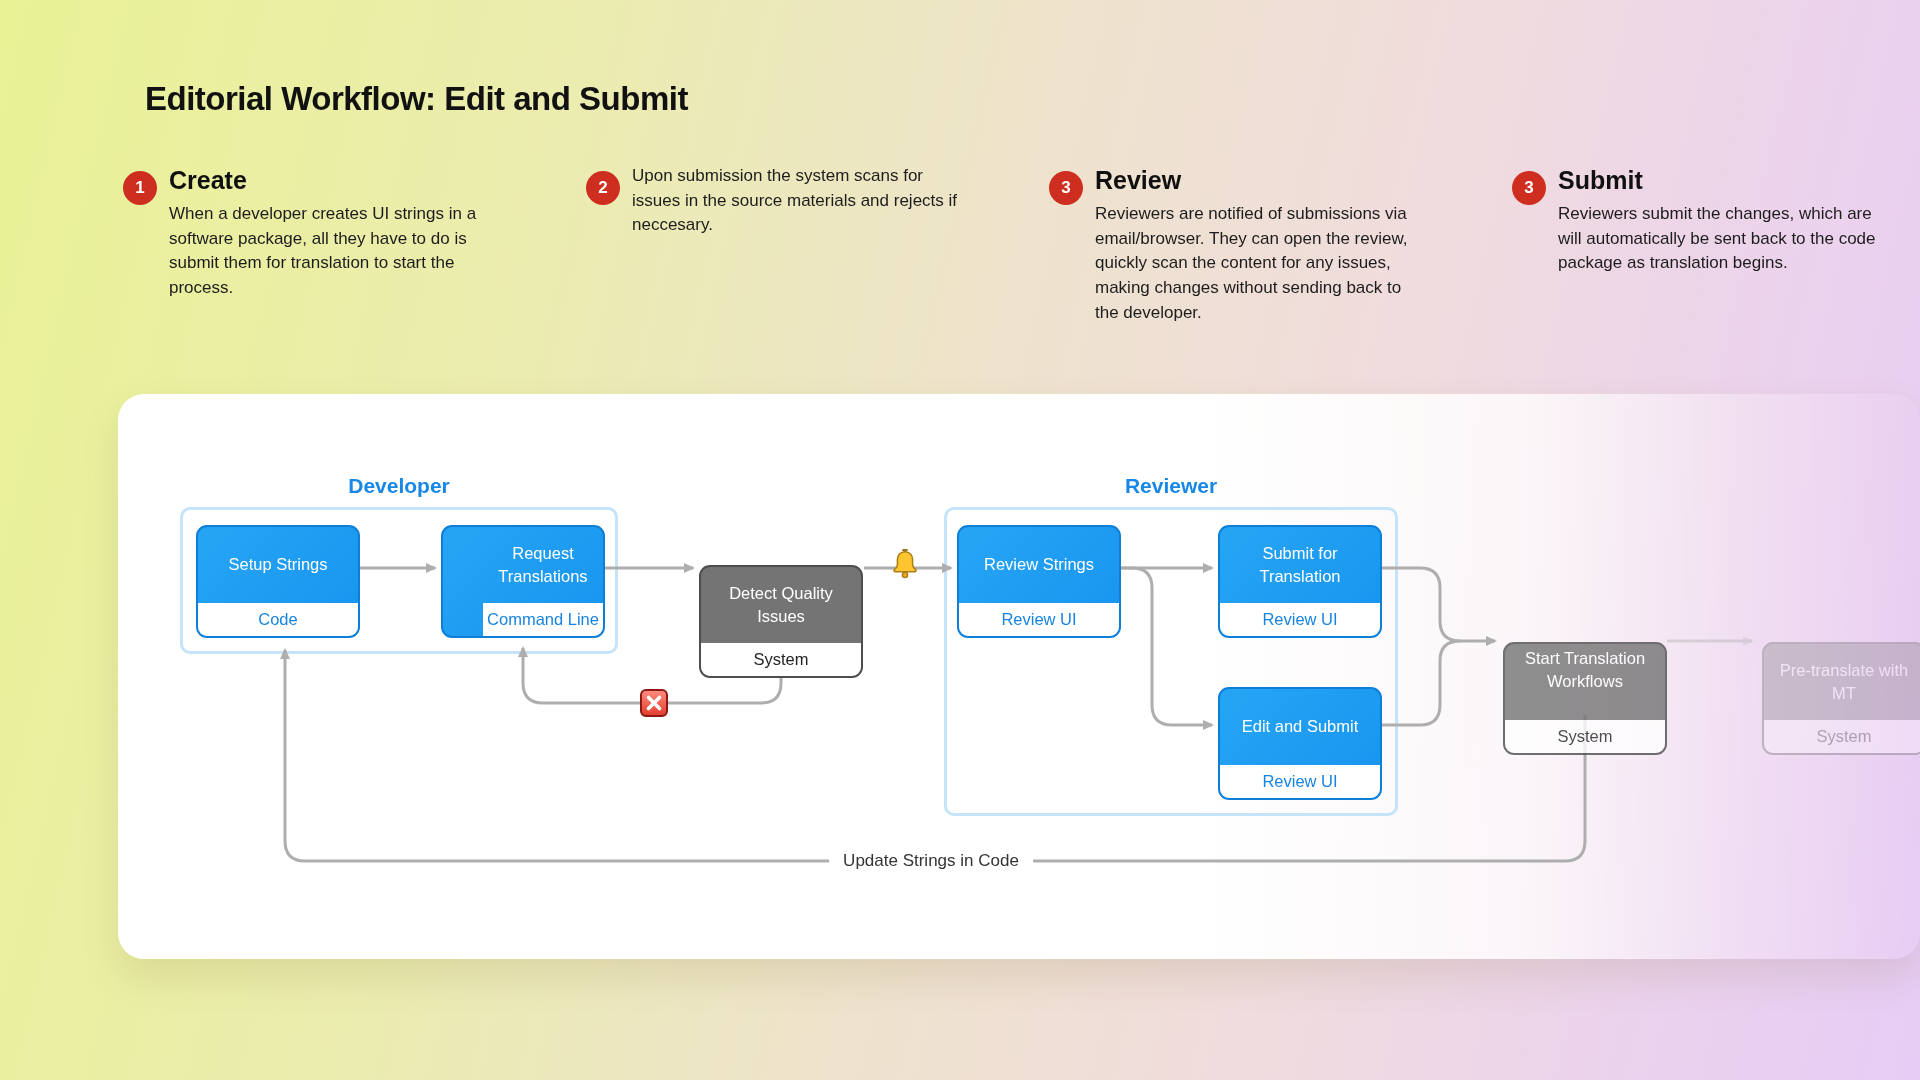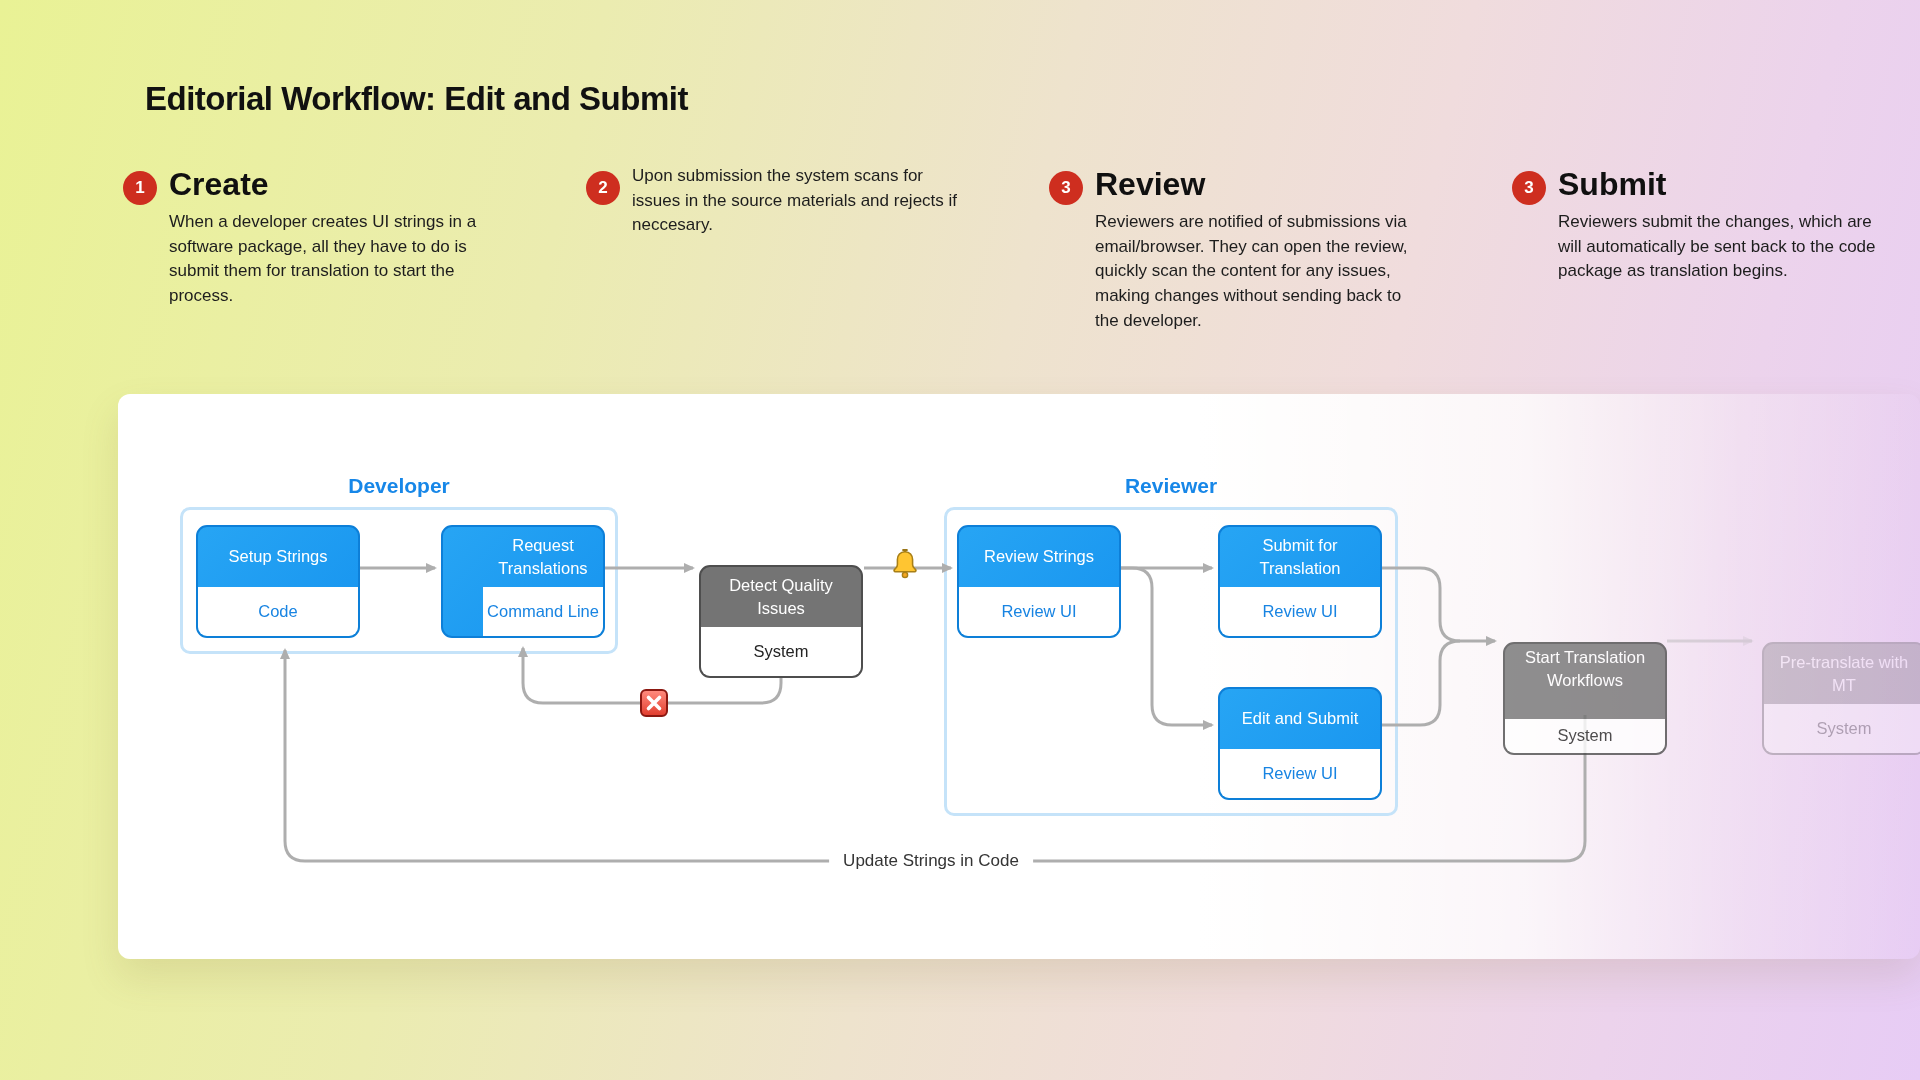--- a/index.html
+++ b/index.html
@@ -15,26 +15,26 @@
     font-size:33px; font-weight:700; letter-spacing:-.5px; color:#111;margin-left:27px;
   }
   .steps{ position:absolute; left:123px; top:164px; display:flex; }
   .step{ width:463px; display:flex; align-items:flex-start; }
   .badge{
     flex:0 0 34px; width:34px; height:34px; margin-top:7px; margin-right:12px;
     border-radius:50%; background:#ce2e1f; color:#fff;
     display:flex; align-items:center; justify-content:center;
     font-size:17px; font-weight:700;
   }
-  .step h2{ font-size:32px; font-weight:700; margin:2px 0 7px; color:#101010; }
+  .step h2{ font-size:25px; font-weight:700; margin:2px 0 7px; color:#101010; }
   .step p{ width:332px; font-size:17px; line-height:1.45; color:#1d1d1d; }
 
   .card{
     position:absolute; left:118px; top:394px; width:1802px; height:565px;
-    border-radius:12px;
+    border-radius:26px;
     background:linear-gradient(90deg,#ffffff 0%,#ffffff 60%,rgba(255,255,255,.78) 78%,rgba(255,255,255,.28) 90%,rgba(255,255,255,0) 100%);
     box-shadow:0 18px 38px rgba(120,100,45,.14);
   }
   .card *{ position:absolute; }
 
   .lane{ border:3px solid #c5e3f9; border-radius:10px; background:transparent; }
   .lane-dev{ left:62px; top:113px; width:438px; height:147px; }
   .lane-rev{ left:826px; top:113px; width:454px; height:309px; }
   .lane-label{ top:80px; text-align:center; font-size:21px; font-weight:700; color:#1787e8; position:absolute; }
   .lane-label-dev{ left:62px; width:438px; }
@@ -44,21 +44,21 @@
 
   .node{
     width:164px; height:113px; border-radius:11px; border:2px solid;
     display:flex; flex-direction:column; overflow:hidden;
   }
   .node .node-title{
     position:static; flex:1; display:flex; align-items:center; justify-content:center;
     text-align:center; font-size:16.5px; line-height:1.42; padding:2px 10px; color:#fff;
   }
   .node .node-footer{
-    position:static; height:49px; background:#fff;
+    position:static; height:33px; background:#fff;
     display:flex; align-items:center; justify-content:center;
     font-size:16.5px;
   }
   .node-blue{ background:linear-gradient(135deg,#27a5f4,#1794ef); border-color:#0d7fd8; }
   .node-blue .node-footer{ color:#1884e2; }
   .node-gray{ background:#747474; border-color:#4e4e4e;margin-top:40px; }
   .node-gray .node-footer{ color:#242424; }
   .n-setup{ left:78px; top:131px; }
   .n-request{ left:323px; top:131px;padding-left:40px; }
   .n-detect{ left:581px; top:131px; }

